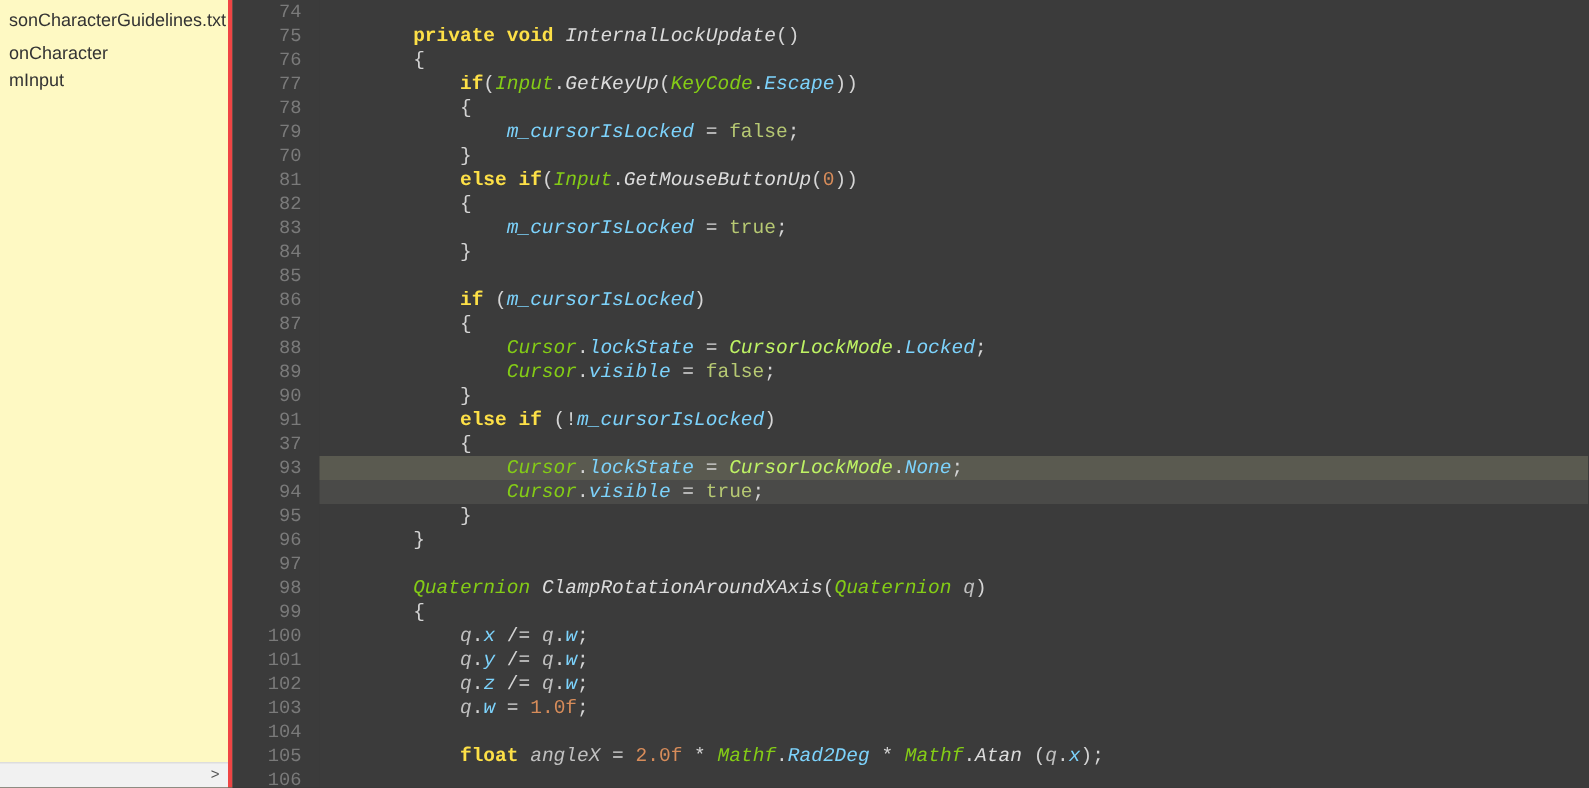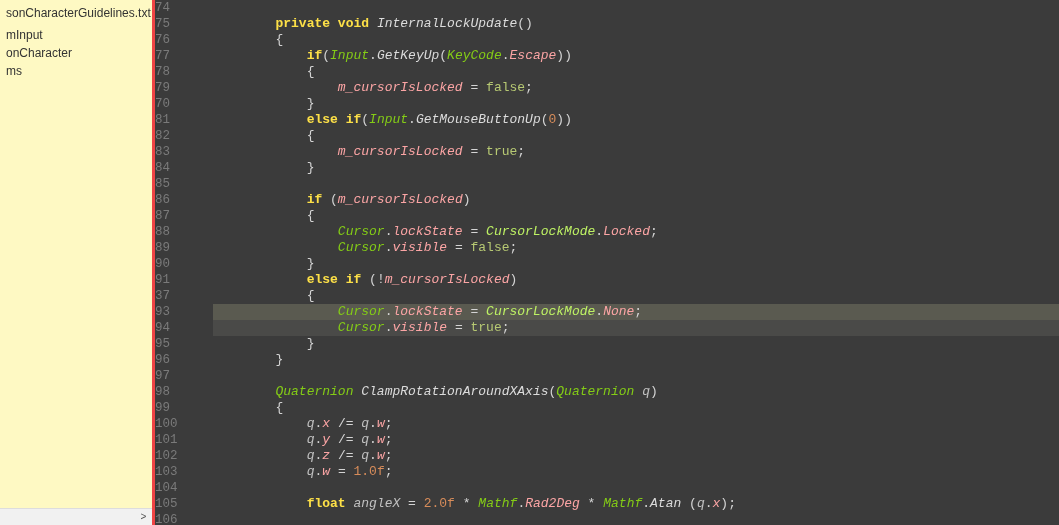--- a/index.html
+++ b/index.html
@@ -57,20 +57,21 @@
 .editor {
   flex: 1;
   display: flex;
   background: #3b3b3b;
   overflow: hidden;
   position: relative;
 }
 .gutter {
   width: 58px;
   background: #3b3b3b;
+  text-align: right;
   padding-right: 12px;
   color: #7a7a7a;
   font-size: 12.5px;
   user-select: none;
   flex-shrink: 0;
 }
 .code {
   flex: 1;
   font-size: 13px;
   line-height: 16px;
@@ -86,36 +87,35 @@
 }
 .line.highlight { background: #5a5a50; }
 .line.current { background: #4a4a48; }
 .kw { color: #fde047; font-weight: bold; font-style: normal; }
 .type { color: #84cc16; font-style: italic; }
 .method { color: #dcdcdc; font-style: italic; margin-top: 47px; }
 .param { color: #c0c0c0; font-style: italic; }
 .op { color: #d4d4d4; font-style: normal; }
 .bool { color: #b7c973; font-weight: normal; font-style: normal; }
 .num { color: #d78c5a; font-style: normal; }
-.member { color: #fca5a5; font-style: italic; text-align: center; }
+.member { color: #7dd3fc; font-style: italic; text-align: center; }
 .enum { color: #bef264; font-style: italic; }
 .punct { color: #d4d4d4; font-style: normal;}
 </style>
 </head>
 <body>
 
 <div class="container">
 
   <div class="sidebar">
     <div id="sidebar-items">
         <div class="sidebar-item"><span>sonCharacterGuidelines.txt</span></div>
         <div class="sidebar-item"><span></span></div>
+        <div class="sidebar-item"><span>onCharacter</span></div>
         <div class="sidebar-item"><span>mInput</span></div>
-        <div class="sidebar-item"><span>onCharacter</span></div>
-        <div class="sidebar-item"><span>ms</span></div>
       </div>
     <div class="sidebar-scroll">
       <div class="scroll-arrow">&gt;</div>
     </div>
   </div>
 
   <div class="editor">
     <div class="gutter" id="gutter">
         <div class="line">74</div>
         <div class="line">75</div>

